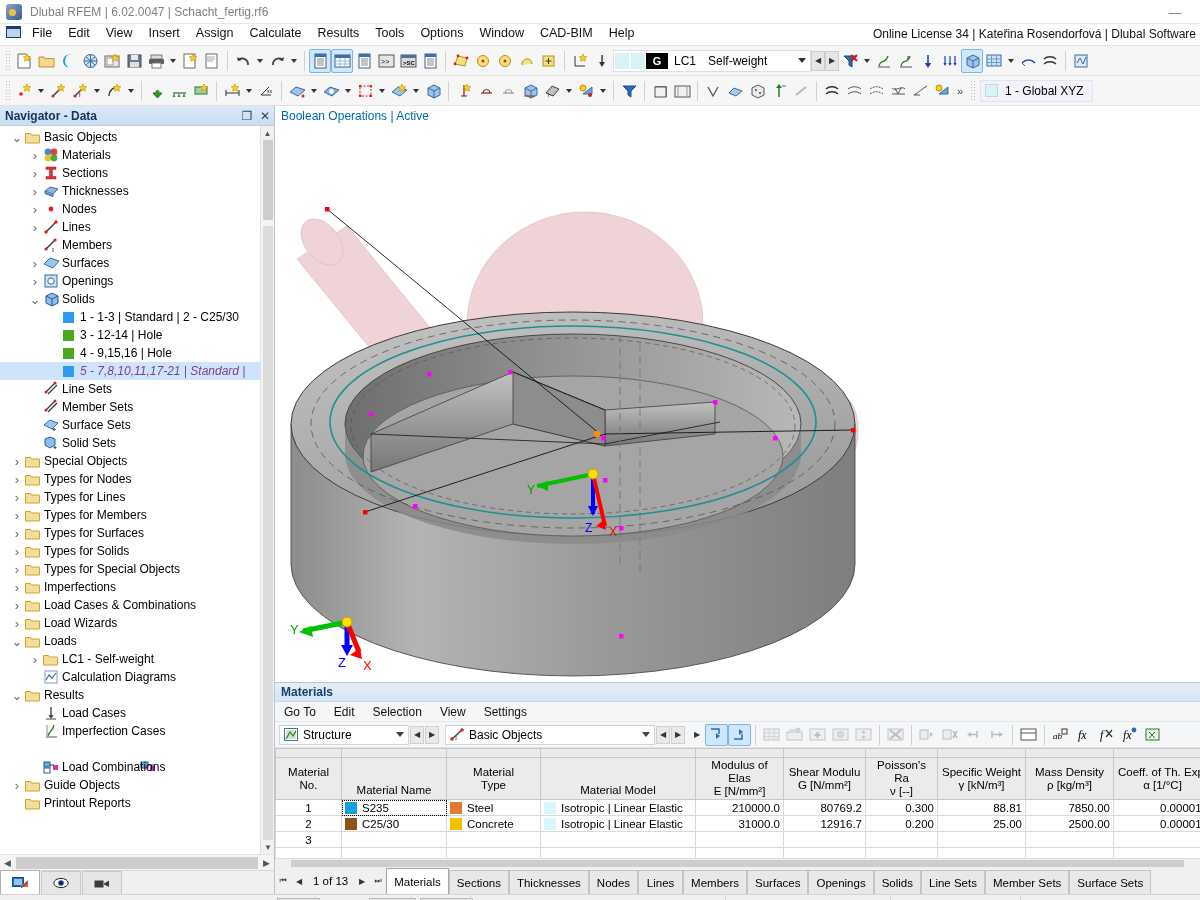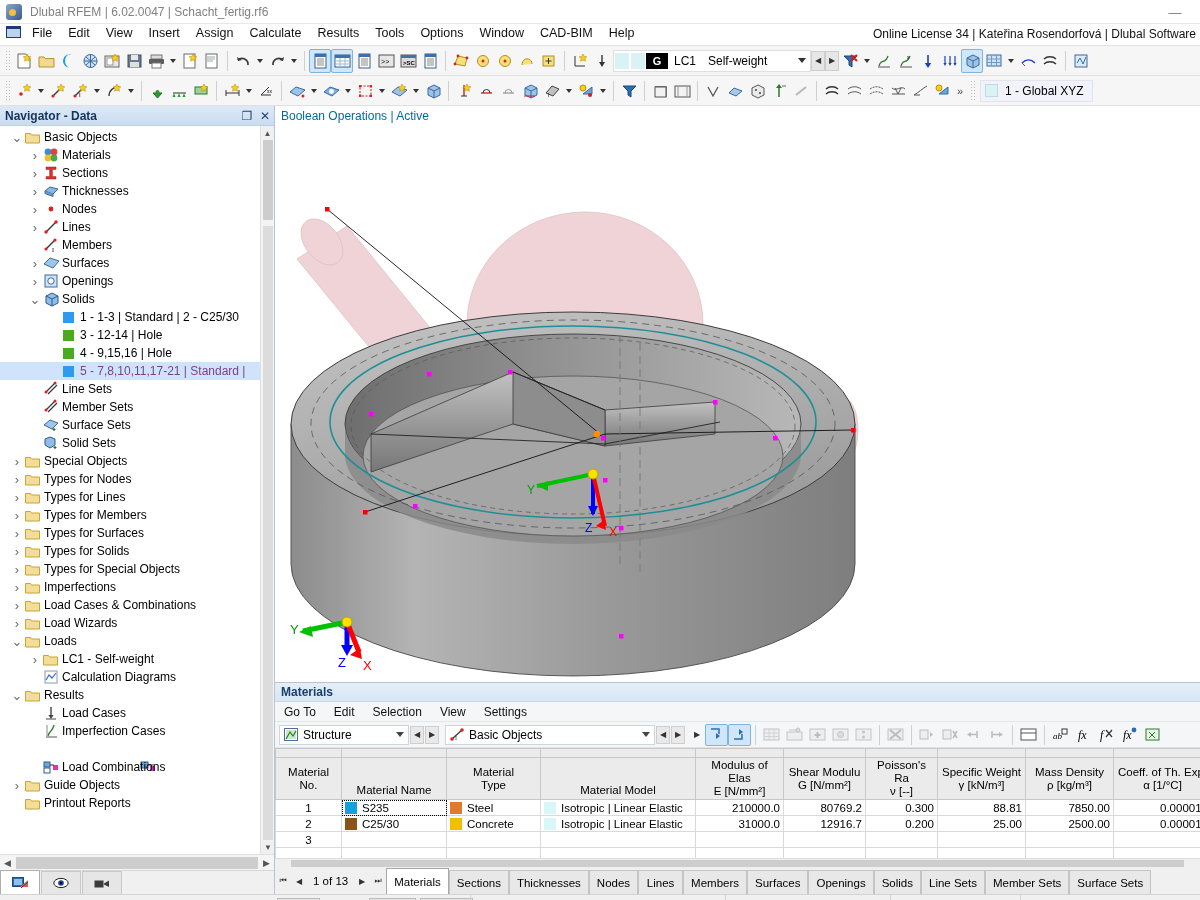--- a/index.html
+++ b/index.html
@@ -789,21 +789,21 @@
             </div>
             <div class="lbl">3 - 12-14 | Hole</div>
           </div>
           <div class="row" style="padding-left: 46px;">
             <div class="exp"></div>
             <div class="ic">
               <span style="display:block;width:11px;height:11px;background:#4aaa20;"></span>
             </div>
             <div class="lbl">4 - 9,15,16 | Hole</div>
           </div>
-          <div class="row sel" style="padding-left: 46px;">
+          <div class="row sel" style="padding-left: 46px; font-style: italic;">
             <div class="exp"></div>
             <div class="ic">
               <span style="display:block;width:11px;height:11px;background:#2e9bf0;"></span>
             </div>
             <div class="lbl purple">5 - 7,8,10,11,17-21 | Standard |</div>
           </div>
           <div class="row" style="padding-left: 28px;">
             <div class="exp"></div>
             <div class="ic">
               <svg width="16" height="16" viewBox="0 0 16 16">

